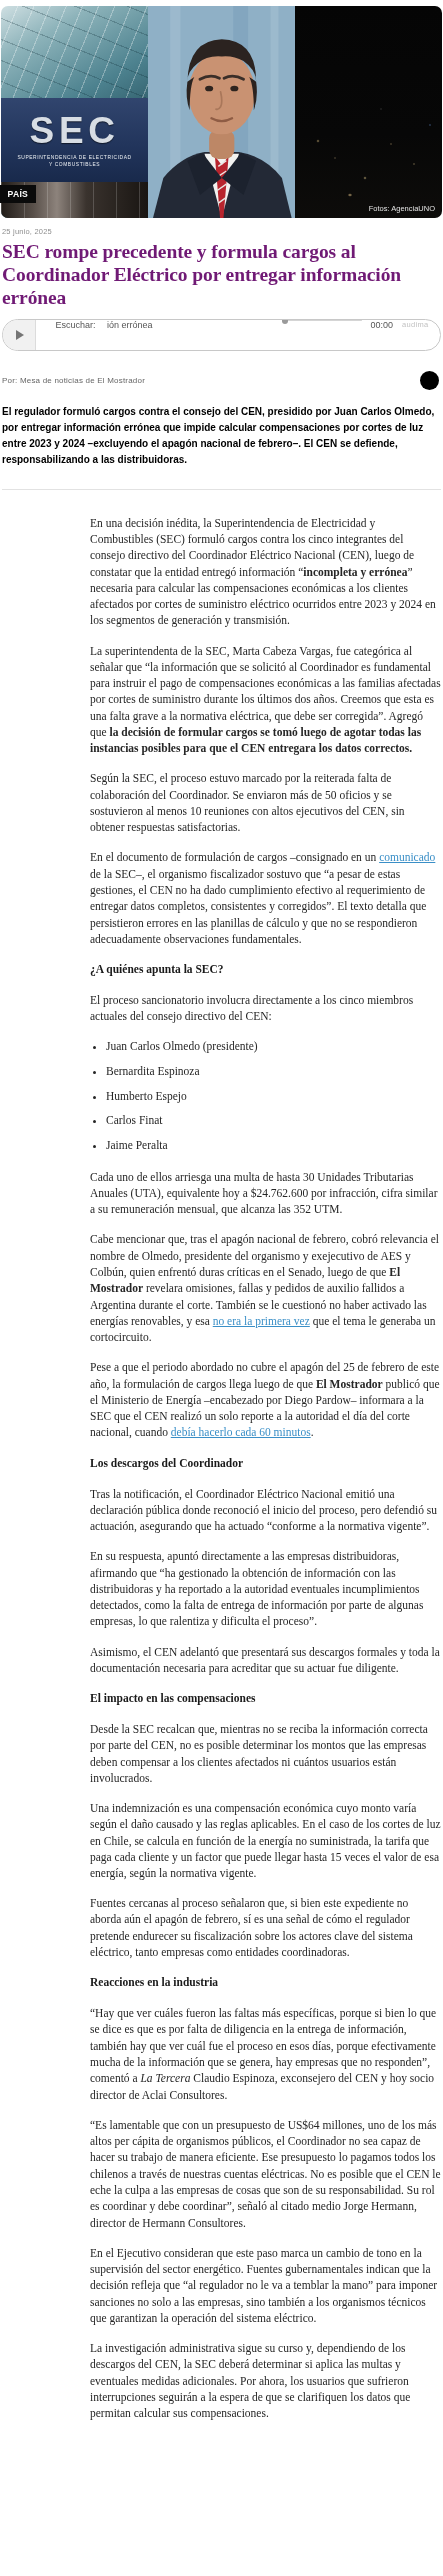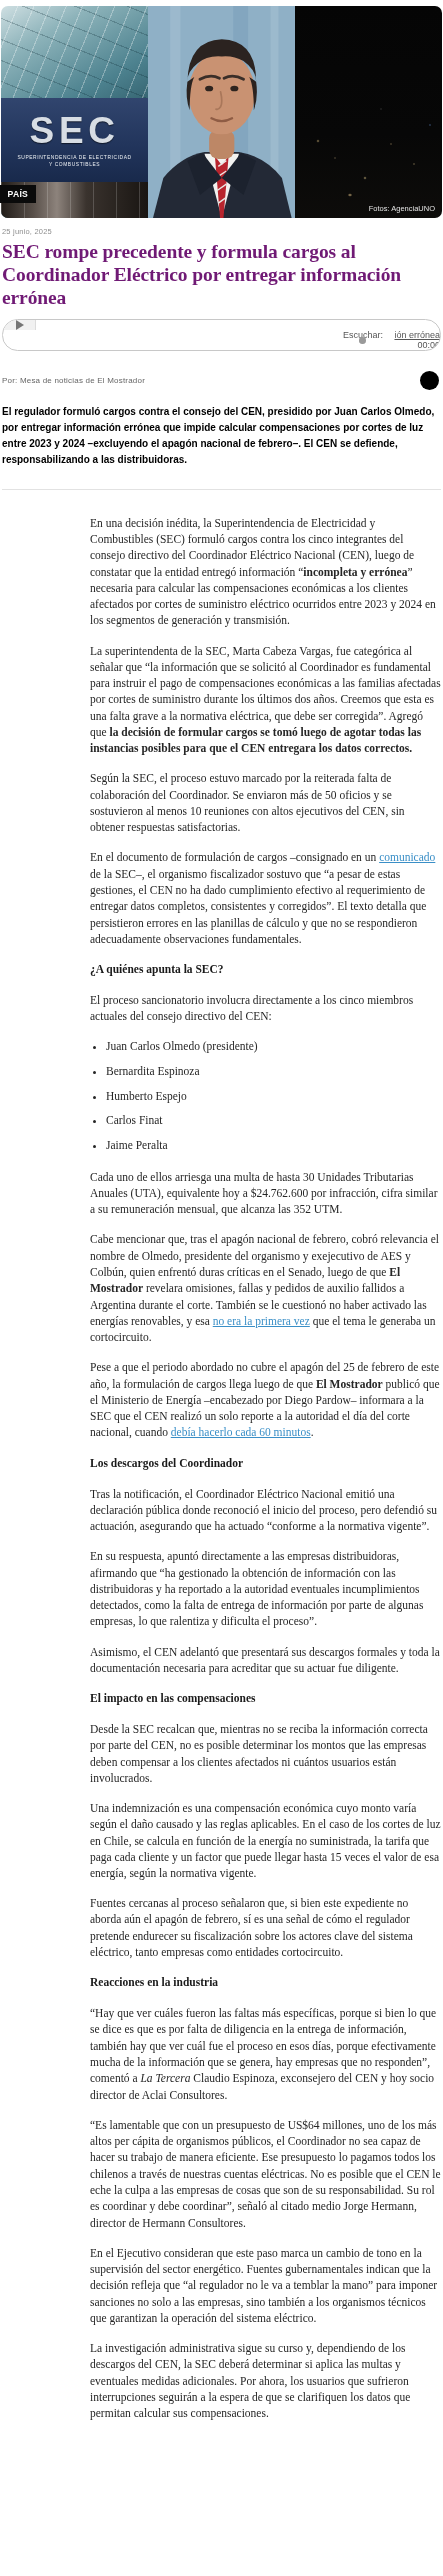--- a/index.html
+++ b/index.html
@@ -41,27 +41,27 @@
   .photo-credit{position:absolute;right:8px;bottom:4.6px;color:#e3e3e3;font-size:7.5px;}
 
   
   .content{padding:0 2px;}
   .date{margin:9.2px 0 4.6px;font-size:7.5px;color:#8f8f8f;letter-spacing:0.2px;}
   h1.headline{margin:0;font-family:"Liberation Serif","DejaVu Serif",serif;font-weight:800;
     font-size:19.5px;line-height:23px;color:#701a75;letter-spacing:-0.1px;}
 
   
   .player{margin-top:9.2px;height:30px;border:0.6px solid #c8c8c8;border-radius:15.5px;
-    display:flex;align-items:flex-end;overflow:hidden;background:#fff;flex-direction:column;}
+    display:flex;align-items:flex-start;overflow:hidden;background:#fff;}
   .play-zone{width:32px;align-self:stretch;background:#f1f1f1;border-right:0.6px solid #dcdcdc;
     display:flex;align-items:center;justify-content:center;cursor:pointer;}
   .play-tri{width:0;height:0;border-top:5.2px solid transparent;border-bottom:5.2px solid transparent;
     border-left:8px solid #757575;margin-left:1.7px;}
   .listen{margin-left:19.5px;font-size:9px;color:#565656;display:flex;}
-  .listen .track{margin-left:11.5px;text-decoration:underline;}
+  .listen .track{margin-left:11.5px;}
   .p-spacer{flex:1;}
   .progress{position:relative;width:80px;height:1.7px;background:#d5d5d5;border-radius:1.1px;cursor:pointer;}
   .knob{position:absolute;left:-0.6px;top:-2.3px;width:6.3px;height:6.3px;border-radius:50%;background:#9a9a9a;}
   .p-time{margin-left:8px;font-size:9px;color:#565656;}
   .p-brand{margin:0 11.5px 0 9.2px;font-size:7.5px;color:#c2c2c2;letter-spacing:0.3px;}
 
   
   .byline-row{margin-top:20.6px;display:flex;align-items:center;justify-content:space-between;gap:10px;}
   .byline{font-size:8px;color:#666;letter-spacing:0.2px;}
   .avatar{width:19px;height:19px;border-radius:50%;background:#000;margin-right:2.3px;cursor:pointer;}
@@ -174,21 +174,21 @@
       <p><span>Cada uno de ellos arriesga una multa de hasta 30 Unidades Tributarias Anuales (UTA), equivalente hoy a $24.762.600 por infracción, cifra similar a su remuneración mensual, que alcanza las 352 UTM.</span></p>
       <p><span>Cabe mencionar que, tras el apagón nacional de febrero, cobró relevancia el nombre de Olmedo, presidente del organismo y exejecutivo de AES y Colbún, quien enfrentó duras críticas en el Senado, luego de que </span><strong>El Mostrador</strong><span> revelara omisiones, fallas y pedidos de auxilio fallidos a Argentina durante el corte. También se le cuestionó no haber activado las energías renovables, y esa </span><a href="#">no era la primera vez</a><span> que el tema le generaba un cortocircuito.</span></p>
       <p><span>Pese a que el periodo abordado no cubre el apagón del 25 de febrero de este año, la formulación de cargos llega luego de que </span><strong>El Mostrador</strong><span> publicó que el Ministerio de Energía –encabezado por Diego Pardow– informara a la SEC que el CEN realizó un solo reporte a la autoridad el día del corte nacional, cuando </span><a href="#">debía hacerlo cada 60 minutos</a><span>.</span></p>
       <h2>Los descargos del Coordinador</h2>
       <p><span>Tras la notificación, el Coordinador Eléctrico Nacional emitió una declaración pública donde reconoció el inicio del proceso, pero defendió su actuación, asegurando que ha actuado “conforme a la normativa vigente”.</span></p>
       <p><span>En su respuesta, apuntó directamente a las empresas distribuidoras, afirmando que “ha gestionado la obtención de información con las distribuidoras y ha reportado a la autoridad eventuales incumplimientos detectados, como la falta de entrega de información por parte de algunas empresas, lo que ralentiza y dificulta el proceso”.</span></p>
       <p><span>Asimismo, el CEN adelantó que presentará sus descargos formales y toda la documentación necesaria para acreditar que su actuar fue diligente.</span></p>
       <h2>El impacto en las compensaciones</h2>
       <p><span>Desde la SEC recalcan que, mientras no se reciba la información correcta por parte del CEN, no es posible determinar los montos que las empresas deben compensar a los clientes afectados ni cuántos usuarios están involucrados.</span></p>
       <p><span>Una indemnización es una compensación económica cuyo monto varía según el daño causado y las reglas aplicables. En el caso de los cortes de luz en Chile, se calcula en función de la energía no suministrada, la tarifa que paga cada cliente y un factor que puede llegar hasta 15 veces el valor de esa energía, según la normativa vigente.</span></p>
-      <p><span>Fuentes cercanas al proceso señalaron que, si bien este expediente no aborda aún el apagón de febrero, sí es una señal de cómo el regulador pretende endurecer su fiscalización sobre los actores clave del sistema eléctrico, tanto empresas como entidades cortocircuito.</span></p>
+      <p><span>Fuentes cercanas al proceso señalaron que, si bien este expediente no aborda aún el apagón de febrero, sí es una señal de cómo el regulador pretende endurecer su fiscalización sobre los actores clave del sistema eléctrico, tanto empresas como entidades coordinadoras.</span></p>
       <h2>Reacciones en la industria</h2>
       <p><span>“Hay que ver cuáles fueron las faltas más específicas, porque si bien lo que se dice es que es por falta de diligencia en la entrega de información, también hay que ver cuál fue el proceso en esos días, porque efectivamente mucha de la información que se genera, hay empresas que no responden”, comentó a </span><em>La Tercera</em><span> Claudio Espinoza, exconsejero del CEN y hoy socio director de Aclai Consultores.</span></p>
       <p><span>“Es lamentable que con un presupuesto de US$64 millones, uno de los más altos per cápita de organismos públicos, el Coordinador no sea capaz de hacer su trabajo de manera eficiente. Ese presupuesto lo pagamos todos los chilenos a través de nuestras cuentas eléctricas. No es posible que el CEN le eche la culpa a las empresas de cosas que son de su responsabilidad. Su rol es coordinar y debe coordinar”, señaló al citado medio Jorge Hermann, director de Hermann Consultores.</span></p>
       <p><span>En el Ejecutivo consideran que este paso marca un cambio de tono en la supervisión del sector energético. Fuentes gubernamentales indican que la decisión refleja que “al regulador no le va a temblar la mano” para imponer sanciones no solo a las empresas, sino también a los organismos técnicos que garantizan la operación del sistema eléctrico.</span></p>
       <p><span>La investigación administrativa sigue su curso y, dependiendo de los descargos del CEN, la SEC deberá determinar si aplica las multas y eventuales medidas adicionales. Por ahora, los usuarios que sufrieron interrupciones seguirán a la espera de que se clarifiquen los datos que permitan calcular sus compensaciones.</span></p>
     </div>
 
 </div>
 
 

